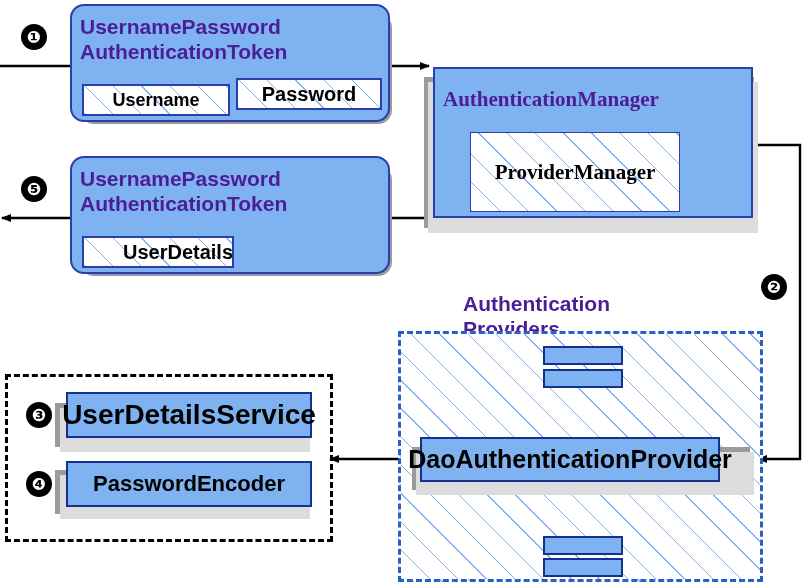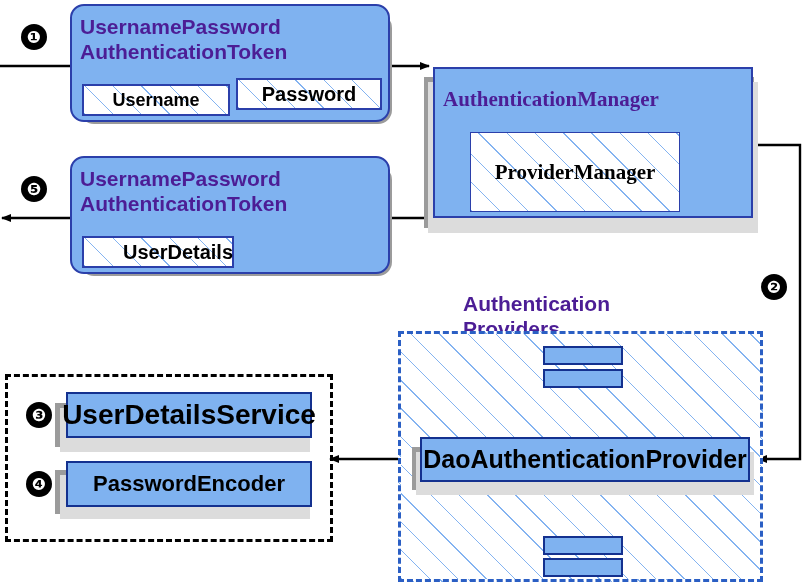--- a/index.html
+++ b/index.html
@@ -192,21 +192,21 @@
 
   <div class="numcircle" style="left:761px; top:274px;">❷</div>
 
   <div class="dashedblue hatch" style="left:398px; top:331px; width:365px; height:251px;"></div>
 
   <div class="bluebox" style="left:543px; top:346px; width:80px; height:19px; border:2px solid #14318f;"></div>
   <div class="bluebox" style="left:543px; top:369px; width:80px; height:19px; border:2px solid #14318f;"></div>
 
   <div class="shadow" style="left:412px; top:447px; width:338px; height:43px;"></div>
   <div class="shadow2" style="left:416px; top:452px; width:338px; height:43px;"></div>
-  <div class="bluebox" style="left:420px; top:437px; width:330px; height:45px; font-size:25px; border:2px solid #14318f;">
+  <div class="bluebox" style="left:420px; top:437px; width:300px; height:45px; font-size:25px; border:2px solid #14318f;">
     <span>DaoAuthenticationProvider</span>
   </div>
 
   <div class="bluebox" style="left:543px; top:536px; width:80px; height:19px; border:2px solid #14318f;"></div>
   <div class="bluebox" style="left:543px; top:558px; width:80px; height:19px; border:2px solid #14318f;"></div>
 
   <div class="dashedbox" style="left:5px; top:374px; width:328px; height:168px;"></div>
 
   <div class="shadow" style="left:55px; top:403px; width:250px; height:44px;"></div>
   <div class="shadow2" style="left:60px; top:408px; width:250px; height:44px;"></div>

